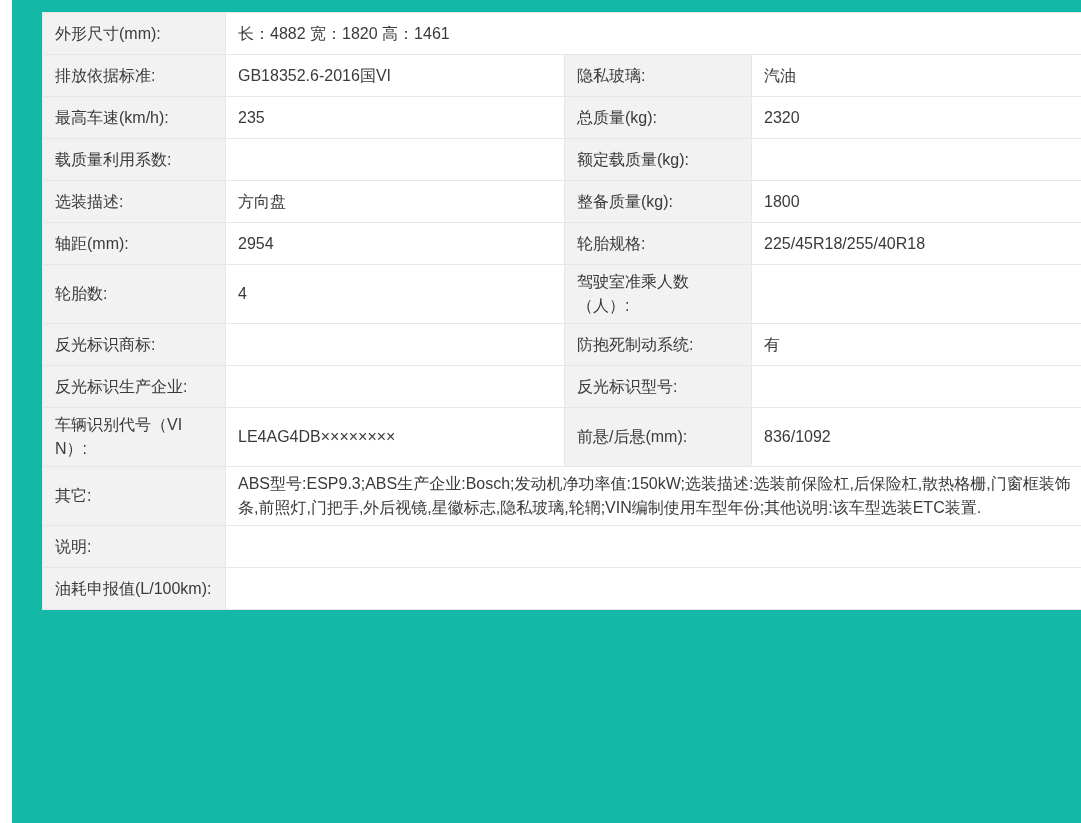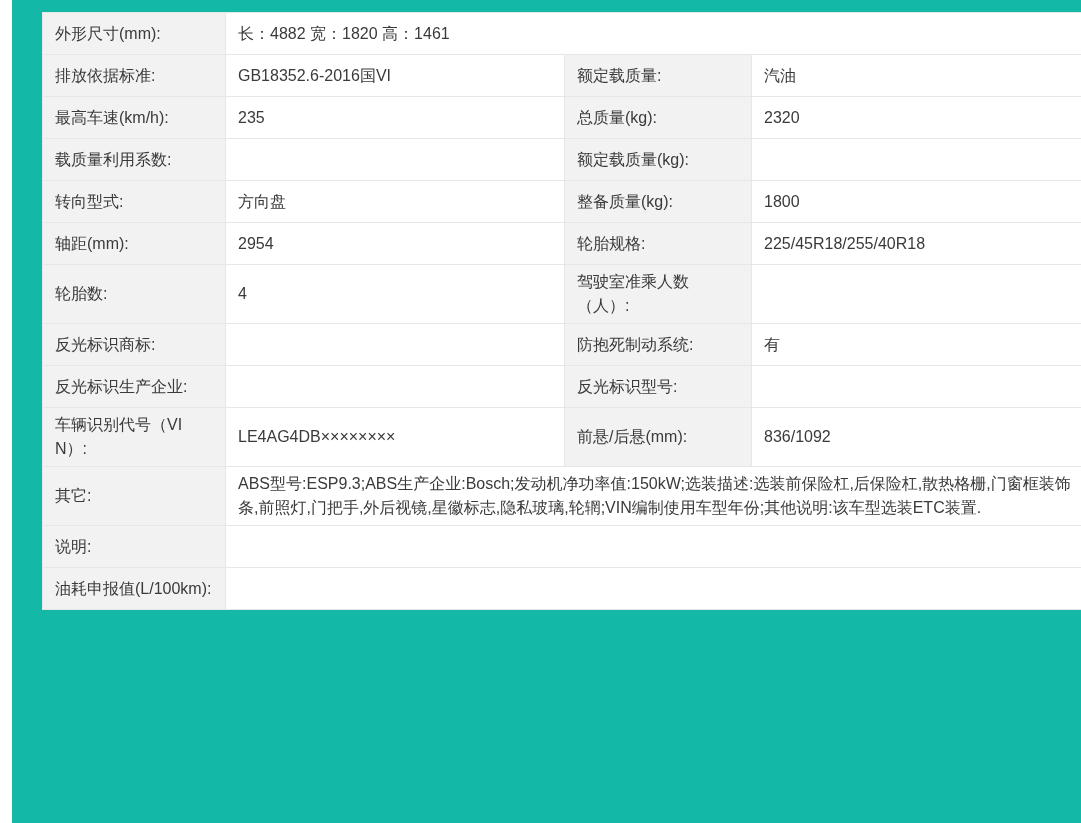--- a/index.html
+++ b/index.html
@@ -58,37 +58,37 @@
         <col style="width:337px">
       </colgroup>
       <tbody id="spec-body">
           <tr class="std">
             <td class="lbl">外形尺寸(mm):</td>
             <td class="val" colspan="3">长：4882 宽：1820 高：1461</td>
           </tr>
           <tr class="std">
             <td class="lbl">排放依据标准:</td>
             <td class="val">GB18352.6-2016国VI</td>
-            <td class="lbl">额定载质量:</td>
+            <td class="lbl">隐私玻璃:</td>
             <td class="val">汽油</td>
           </tr>
           <tr class="std">
             <td class="lbl">最高车速(km/h):</td>
             <td class="val">235</td>
             <td class="lbl">总质量(kg):</td>
             <td class="val">2320</td>
           </tr>
           <tr class="std">
             <td class="lbl">载质量利用系数:</td>
             <td class="val"></td>
             <td class="lbl">额定载质量(kg):</td>
             <td class="val"></td>
           </tr>
           <tr class="std">
-            <td class="lbl">转向型式:</td>
+            <td class="lbl">选装描述:</td>
             <td class="val">方向盘</td>
             <td class="lbl">整备质量(kg):</td>
             <td class="val">1800</td>
           </tr>
           <tr class="std">
             <td class="lbl">轴距(mm):</td>
             <td class="val">2954</td>
             <td class="lbl">轮胎规格:</td>
             <td class="val">225/45R18/255/40R18</td>
           </tr>

